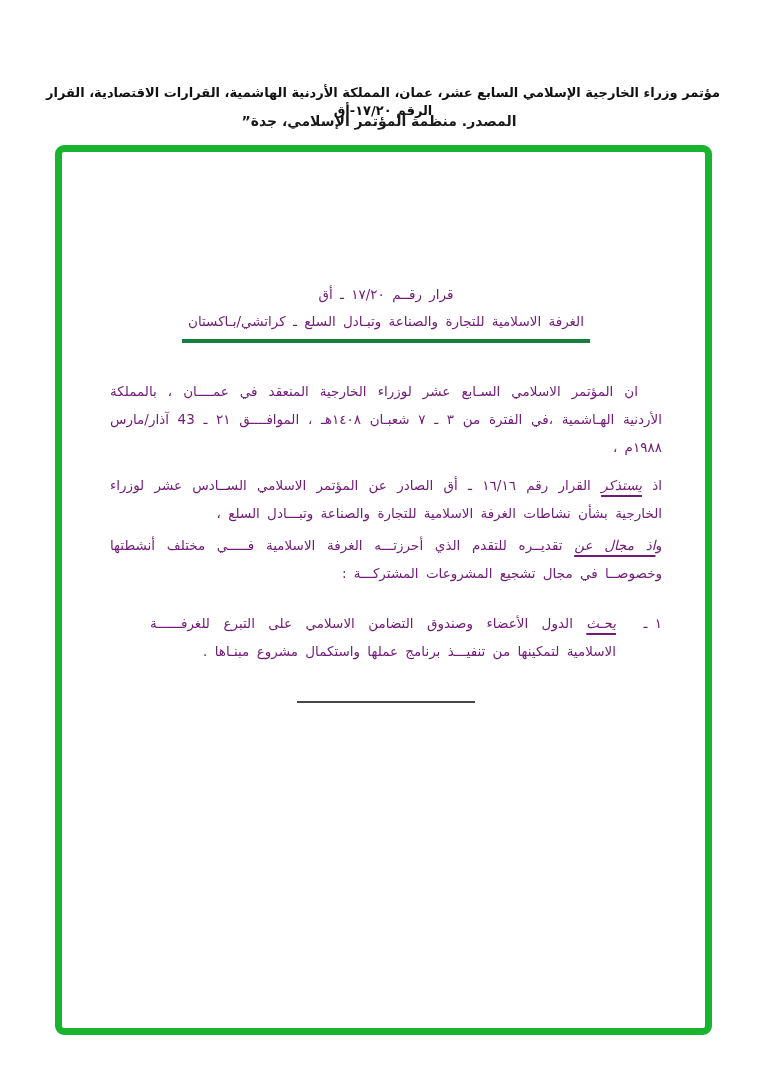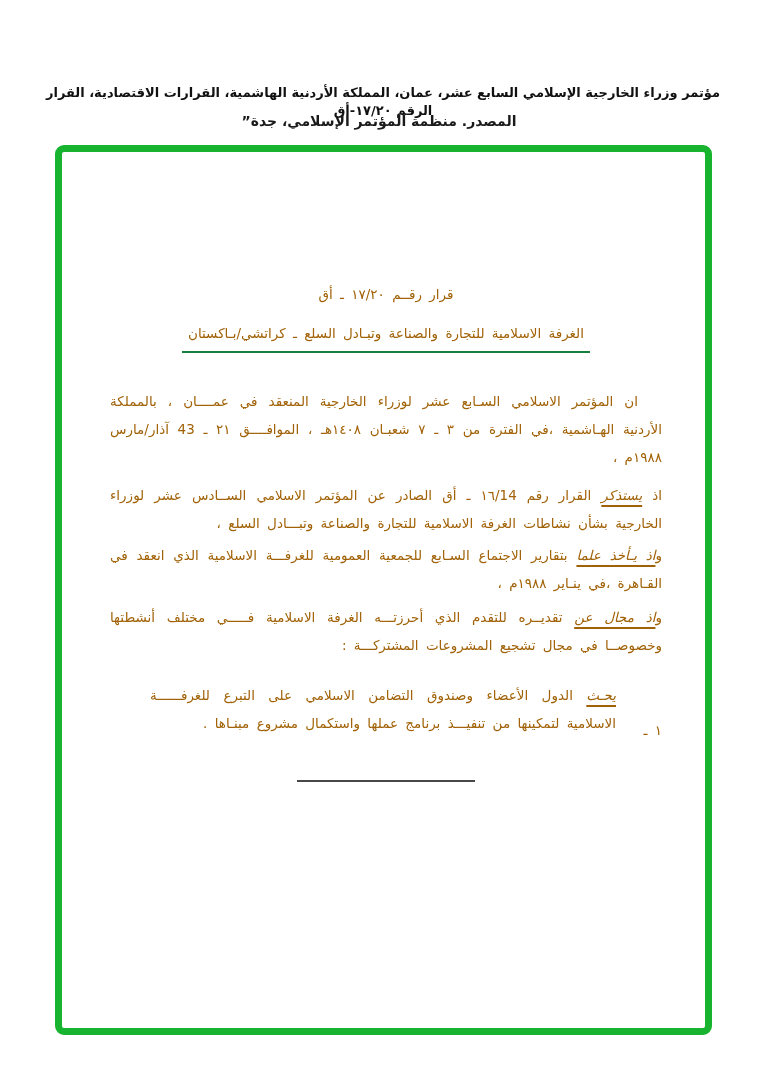--- a/index.html
+++ b/index.html
@@ -43,33 +43,33 @@
   }
   
   .doc {
     box-sizing: border-box;
     width: 100%;
     height: 100%;
     padding: 130px 43px 0 48px;
     font-size: 13.5px;
     line-height: 28px;
     word-spacing: 3px;
-    color: #a16207;
+    color: #701a75;
   }
   .title-block {
     text-align: center;
     line-height: 25px;
     margin: 0 0 34px 0;
   }
   .title-line { display: block; }
   .subject {
     display: inline-block;
-    border-bottom: 2px solid #15803d;
+    border-bottom: 4px solid #15803d;
     padding: 0 6px 5px 6px;
-    margin-top: 14px;
+    margin-top: 2px;
   }
   .doc p {
     margin: 0;
     text-align: justify;
   }
   .p1 { text-indent: 24px; margin-bottom: 10px !important; }
   .p2 { margin-bottom: 4px !important; }
   .p3 { margin-bottom: 6px !important; }
   .p4 { margin-bottom: 22px !important; }
   .lead-u {
@@ -79,21 +79,20 @@
     font-style: italic;
   }
   .item {
     display: flex;
     align-items: flex-start;
   }
   .item-num {
     flex: 0 0 30px;
     margin-left: 16px;
     white-space: nowrap;
-    margin-top: 35px;
   }
   .item-text {
     flex: 1;
     text-align: justify;
     margin-left: 40px;
   }
   .divider {
     width: 178px;
     height: 2px;
     background: #474747;
@@ -112,23 +111,22 @@
   <div class="frame">
     <div class="doc">
 
       <div class="title-block">
         <span class="title-line">قرار رقــم ١٧/٢٠ ـ أق</span>
         <span class="title-line"><span class="subject">الغرفة الاسلامية للتجارة والصناعة وتبـادل السلع ـ كراتشي/بـاكستان</span></span>
       </div>
 
       <p class="p1"><span></span><span class="lead-u"></span><span>ان المؤتمر الاسلامي السـابع عشر لوزراء الخارجية المنعقد في عمــــان ، بالمملكة الأردنية الهـاشمية ،في الفترة من ٣ ـ ٧ شعبـان ١٤٠٨هـ ، الموافــــق ٢١ ـ 43 آذار/مارس ١٩٨٨م ،</span></p>
 
-      <p class="p2"><span>اذ </span><span class="lead-u">يستذكر</span><span> القرار رقم ١٦/14 ـ أق الصادر عن المؤتمر الاسلامي الســادس عشر لوزراء الخارجية بشأن نشاطات الغرفة الاسلامية للتجارة والصناعة وتبـــادل السلع ،</span></p>
+      <p class="p2"><span>اذ </span><span class="lead-u">يستذكر</span><span> القرار رقم ١٦/١٦ ـ أق الصادر عن المؤتمر الاسلامي الســادس عشر لوزراء الخارجية بشأن نشاطات الغرفة الاسلامية للتجارة والصناعة وتبـــادل السلع ،</span></p>
 
-      <p class="p3"><span>و</span><span class="lead-u">اذ يـأخذ علما</span><span> بتقارير الاجتماع السـابع للجمعية العمومية للغرفـــة الاسلامية الذي انعقد في القـاهرة ،في ينـاير ١٩٨٨م ،</span></p>
 
       <p class="p4"><span>و</span><span class="lead-u">اذ مجال عن</span><span> تقديــره للتقدم الذي أحرزتـــه الغرفة الاسلامية فـــــي مختلف أنشطتها وخصوصــا في مجال تشجيع المشروعات المشتركـــة :</span></p>
 
       <div class="item">
         <span class="item-num">١ ـ</span>
         <span class="item-text"><span class="lead-u">يحـث</span><span> الدول الأعضاء وصندوق التضامن الاسلامي على التبرع للغرفــــــة الاسلامية لتمكينها من تنفيـــذ برنامج عملها واستكمال مشروع مبنـاها .</span></span>
       </div>
 
       <div class="divider"></div>
 

